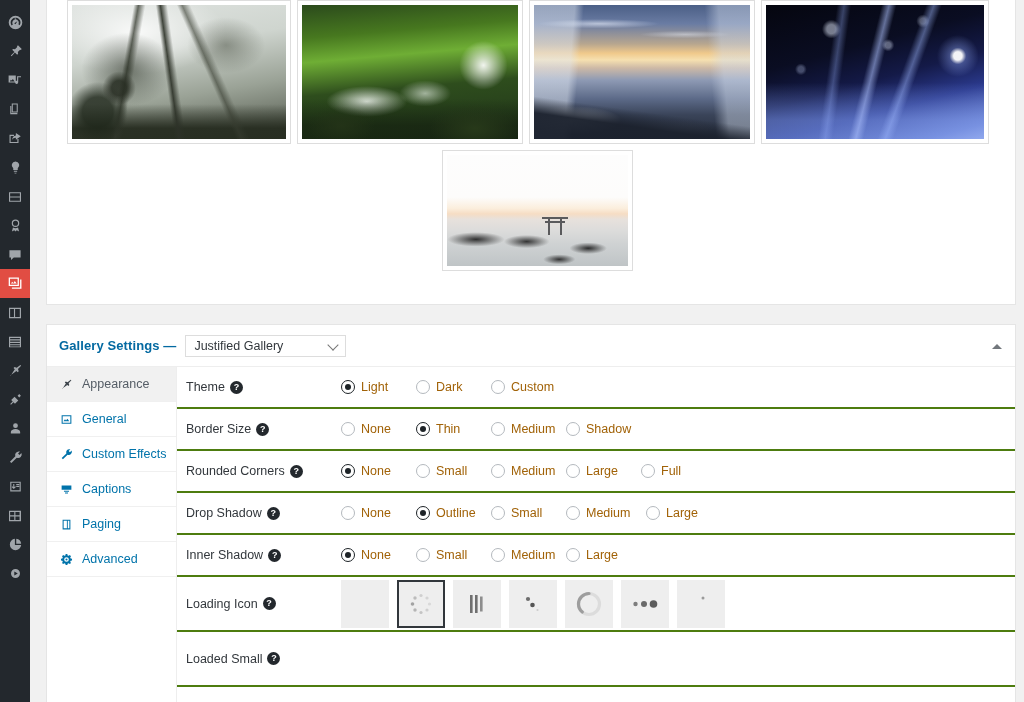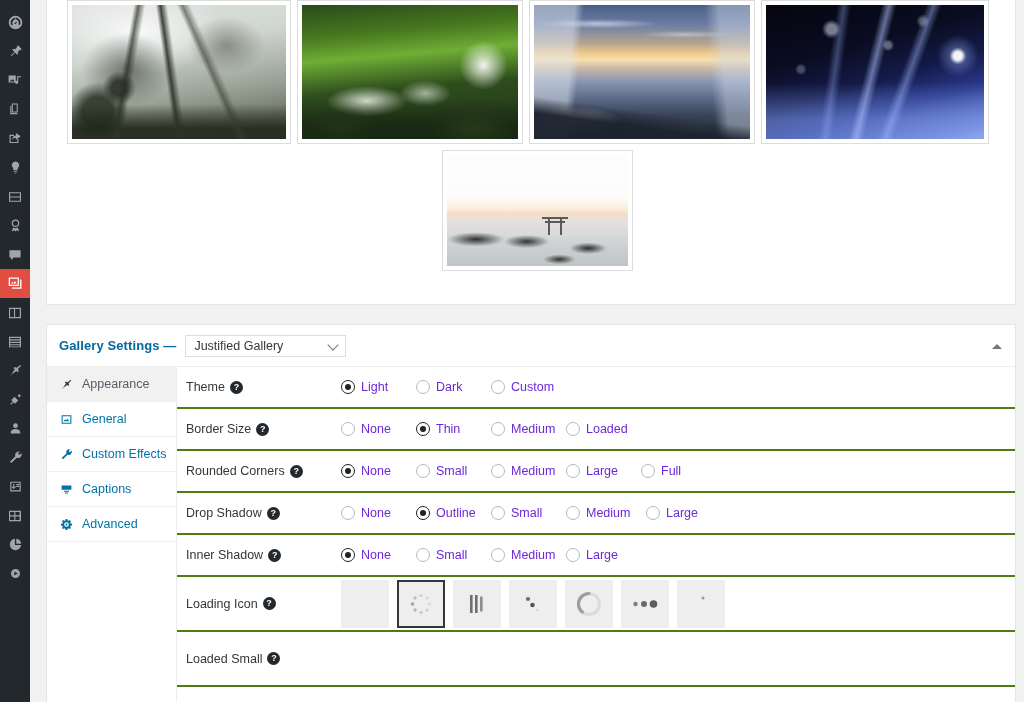--- a/index.html
+++ b/index.html
@@ -264,21 +264,21 @@
     width: 13px; height: 13px; border-radius: 50%;
     background: #23282d; color: #fff;
     font-size: 9px; font-weight: bold;
     display: flex; align-items: center; justify-content: center;
     line-height: 1; flex: none;
   }
   .radios { display: flex; align-items: center; }
   .radio-opt {
     display: flex; align-items: flex-end;
     width: 75px; flex: none;
-    font-size: 12.5px; color: #6d28d9;
+    font-size: 12.5px; color: #a16207;
     cursor: pointer;
   }
   .radio-opt.w-lg { width: 80px; }
   .rdo {
     width: 14px; height: 14px; border-radius: 50%;
     border: 1px solid #b4b9be; background: #fff;
     margin-right: 6px; flex: none; position: relative;
   }
   .radio-opt.sel .rdo { border-color: #1d2327; }
   .radio-opt.sel .rdo::after {
@@ -499,20 +499,28 @@
 
           <div class="tab">
             <span class="tab-ico">
               <svg width="13" height="13" viewBox="0 0 20 20">
                   <path class="gl" d="M2.5 4h15v6.5h-15V4zm3.6 7.9h7.8v1.6H6.1v-1.6zm1.6 2.8h4.6v1.5H7.7v-1.5z"></path>
                 </svg>
             </span>
             <span class="tab-label">Captions</span>
           </div>
 
+          <div class="tab">
+            <span class="tab-ico">
+              <svg width="13" height="13" viewBox="0 0 20 20">
+                  <path class="gl" d="M4 2.5h12v15H4v-15zm1.6 1.6v11.8h5V4.1h-5zm6.4 0v11.8h2.4V4.1H12z"></path>
+                </svg>
+            </span>
+            <span class="tab-label">Paging</span>
+          </div>
 
           <div class="tab">
             <span class="tab-ico">
               <svg width="13" height="13" viewBox="0 0 20 20">
                   <path class="gl" d="M10 6.4A3.6 3.6 0 1010 13.6 3.6 3.6 0 0010 6.4zm0 2a1.6 1.6 0 110 3.2 1.6 1.6 0 010-3.2zM8.7 1.6h2.6l.4 2.1 1.6.7 1.8-1.2 1.8 1.8-1.2 1.8.7 1.6 2.1.4v2.6l-2.1.4-.7 1.6 1.2 1.8-1.8 1.8-1.8-1.2-1.6.7-.4 2.1H8.7l-.4-2.1-1.6-.7-1.8 1.2-1.8-1.8 1.2-1.8-.7-1.6-2.1-.4V8.8l2.1-.4.7-1.6L3.1 5l1.8-1.8 1.8 1.2 1.6-.7.4-2.1z"></path>
                 </svg>
             </span>
             <span class="tab-label">Advanced</span>
           </div>
 
@@ -554,21 +562,21 @@
               <label class="radio-opt sel">
                   <span class="rdo"></span>
                   <span>Thin</span>
                 </label>
               <label class="radio-opt">
                   <span class="rdo"></span>
                   <span>Medium</span>
                 </label>
               <label class="radio-opt">
                   <span class="rdo"></span>
-                  <span>Loaded</span>
+                  <span>Shadow</span>
                 </label>
             </div>
           </div>
 
           <div class="srow">
             <div class="srow-label">
               <span>Rounded Corners</span>
               <span class="help">?</span>
             </div>
             <div class="radios">

